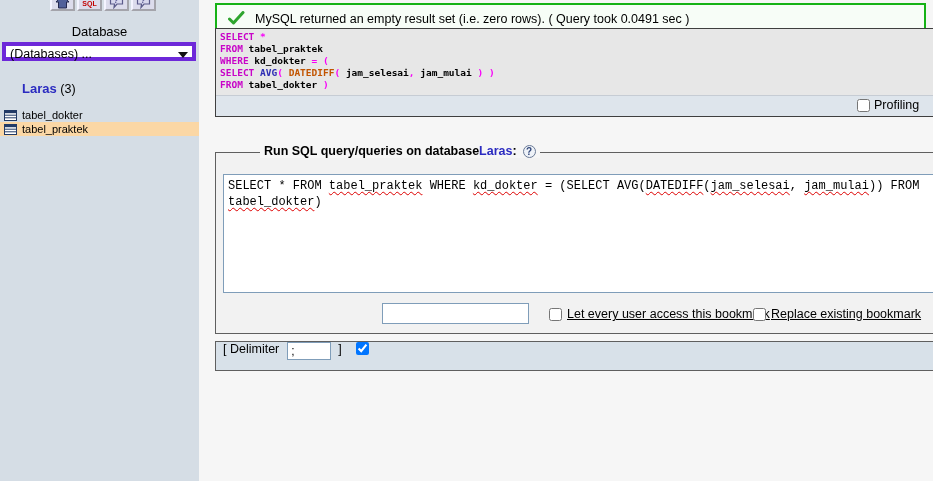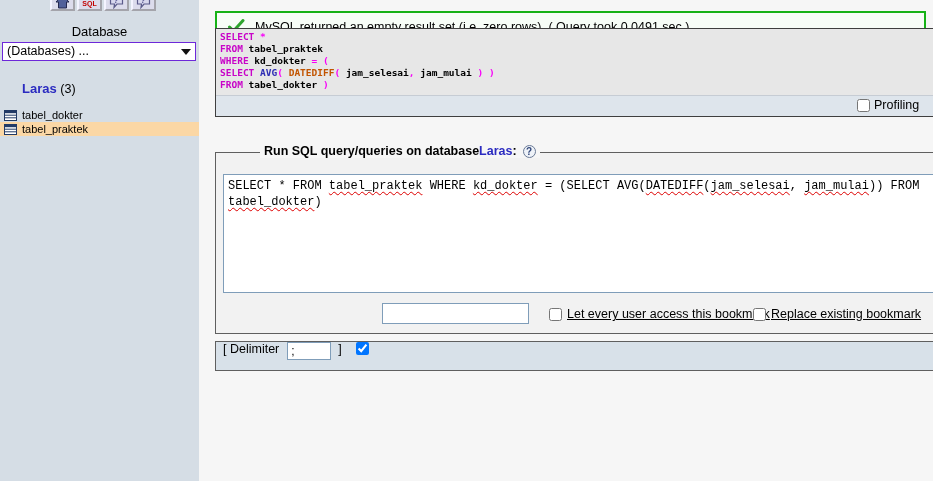--- a/index.html
+++ b/index.html
@@ -13,35 +13,35 @@
   body{font-family:"Liberation Sans",sans-serif;background:var(--page-bg);position:relative;color:#000;}
 
   
   .sidebar{position:absolute;left:0;top:0;width:199px;height:481px;background:var(--sidebar-bg);}
   .nav-btn{position:absolute;top:-14px;width:25px;height:25px;background:#dcdcec;
            border:2px outset #f4f4ff;display:flex;align-items:flex-end;justify-content:center;cursor:pointer;}
   .nav-btn svg{display:block;}
   .sql-glyph{font-size:7px;font-weight:bold;color:#c00000;font-family:"Liberation Sans",sans-serif;margin-bottom:2px;}
   .db-label{position:absolute;top:24px;left:0;width:199px;text-align:center;font-size:13px;}
   .db-select{position:absolute;top:42px;left:2px;width:194px;height:19px;background:#fff;
-             border:1px solid #6d28d9;font-size:12.5px;line-height:17px;padding-left:4px;cursor:pointer;}
+             border:4px solid #6d28d9;font-size:12.5px;line-height:17px;padding-left:4px;cursor:pointer;}
   .db-select .arrow{position:absolute;right:4px;top:6px;width:0;height:0;
              border-left:5px solid transparent;border-right:5px solid transparent;border-top:6px solid #111;}
   .db-link-row{position:absolute;top:81px;left:22px;font-size:13px;}
   .db-link-row a{color:var(--link-blue);font-weight:bold;text-decoration:none;cursor:pointer;}
   .db-count{color:#000;font-weight:normal;font-size:12.5px;}
   .tbl-list{position:absolute;top:108px;left:0;width:199px;list-style:none;}
   .tbl-row{height:14px;display:flex;align-items:center;padding-left:4px;font-size:11px;cursor:pointer;}
   .tbl-row.sel{background:var(--highlight);}
   .tbl-row svg{margin-right:5px;flex:0 0 auto;}
 
   
   .main{position:absolute;left:200px;top:0;width:760px;height:481px;}
   .success-box{position:absolute;left:15px;top:3px;width:711px;height:32px;background:var(--success-bg);
-               border:2px solid var(--success-border);display:flex;align-items:center;font-size:12.5px;margin-top:8px;}
+               border:2px solid var(--success-border);display:flex;align-items:center;font-size:12.5px;}
   .success-box .chk{margin:0 10px 0 11px;}
   .sql-box{position:absolute;left:15px;top:28px;width:745px;height:89px;border:1px solid var(--box-border);
            background:var(--code-bg);}
   .sql-code{padding:2px 4px;font-family:"DejaVu Sans Mono","Liberation Mono",monospace;
             font-size:9.5px;font-weight:bold;line-height:12px;white-space:pre;}
   .sql-code .kw{color:var(--kw);} .sql-code .pu{color:var(--pu);}
   .sql-code .id{color:#000;} .sql-code .fn{color:var(--fn);} .sql-code .fa{color:var(--fa);}
   .sql-tools{position:absolute;left:0;bottom:0;width:100%;height:21px;background:var(--tools-bg);
              border-top:1px solid #c6ccd4;}
   .profiling{position:absolute;left:641px;top:2px;display:flex;align-items:center;font-size:12.5px;}

